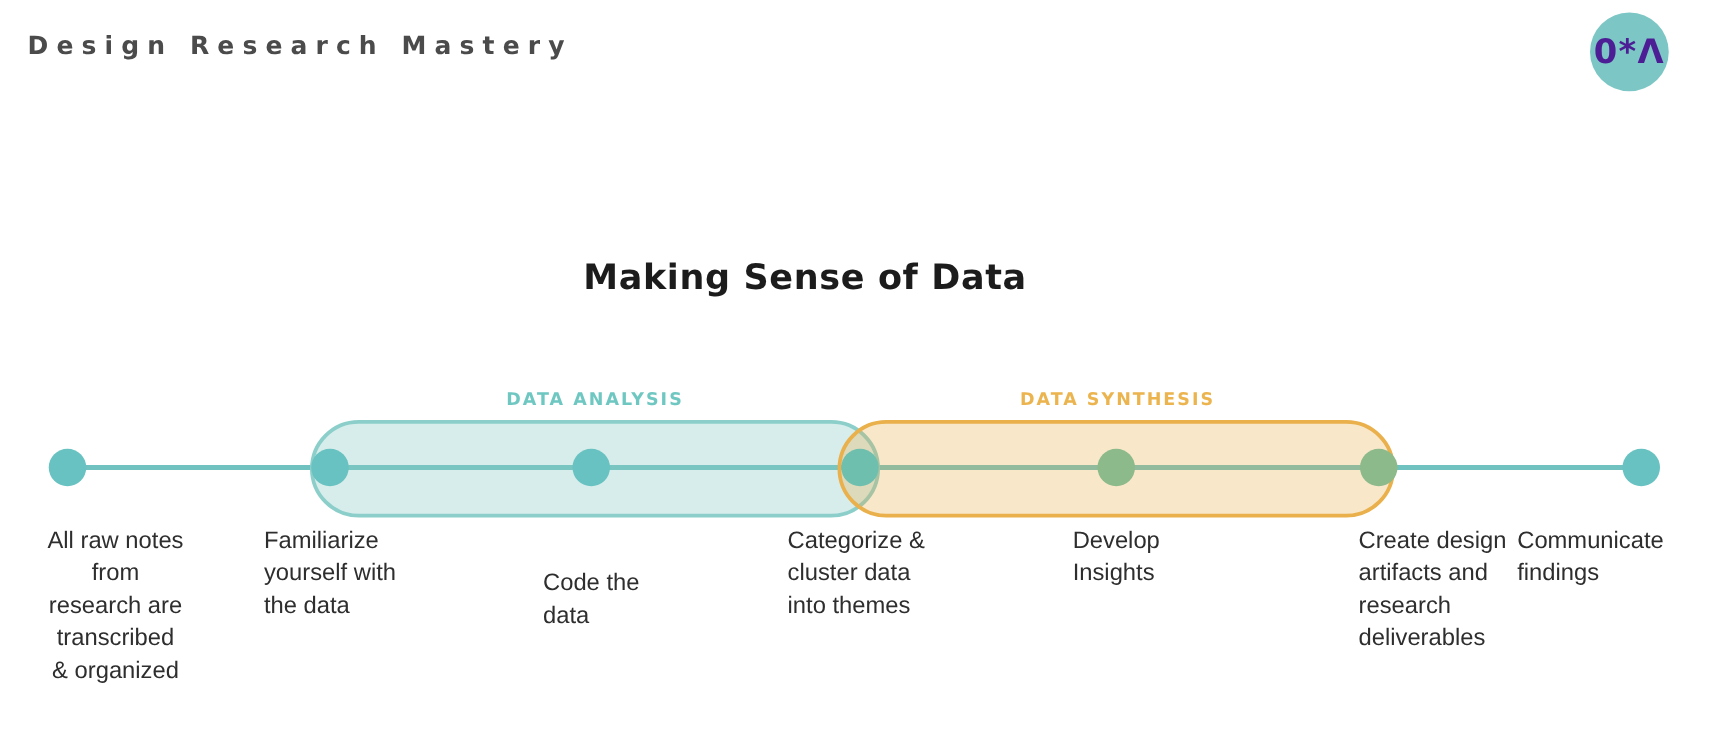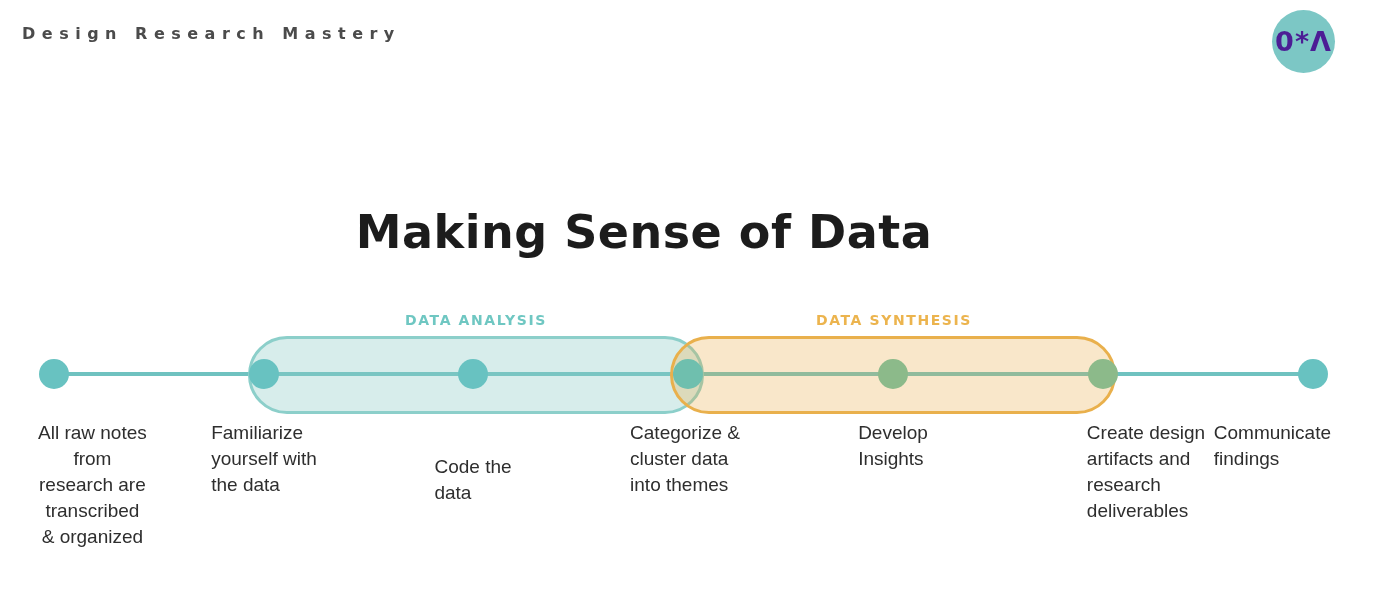--- a/index.html
+++ b/index.html
@@ -4,35 +4,35 @@
 <style>
   html,body{margin:0;padding:0;background:#ffffff;}
   .canvas{
     position:relative;width:1376px;height:600px;background:#fff;overflow:hidden;
     font-family:"Liberation Sans",sans-serif;
   }
   
   .brand{
     position:absolute;left:22px;top:24px;
     font-family:"DejaVu Sans",sans-serif;
-    font-size:16px;font-weight:600;letter-spacing:6.5px;color:var(--brand-gray);
+    font-size:20px;font-weight:600;letter-spacing:6.5px;color:var(--brand-gray);
   }
   .logo{
     position:absolute;left:1272px;top:10px;width:63px;height:63px;border-radius:50%;
     background:var(--logo-bg);display:flex;align-items:center;justify-content:center;
   }
   .logo span{
     color:#4c1d95;font-family:"DejaVu Sans",sans-serif;
     font-weight:bold;font-size:27px;letter-spacing:1px;line-height:1;
   }
   
   .title{
     position:absolute;left:0;top:205px;width:1288px;margin:0;text-align:center;
     font-family:"DejaVu Sans",sans-serif;
-    font-size:46px;font-weight:800;letter-spacing:0.5px;color:var(--title-color);
+    font-size:28px;font-weight:800;letter-spacing:0.5px;color:var(--title-color);
   }
   
   .section-label{
     position:absolute;top:312px;transform:translateX(-50%);
     font-family:"DejaVu Sans",sans-serif;
     font-size:14px;font-weight:bold;letter-spacing:1.6px;white-space:nowrap;
   }
   .section-label.analysis{left:476px;color:var(--analysis-label);}
   .section-label.synthesis{left:894px;color:var(--synthesis-label);text-align:center;}
   

